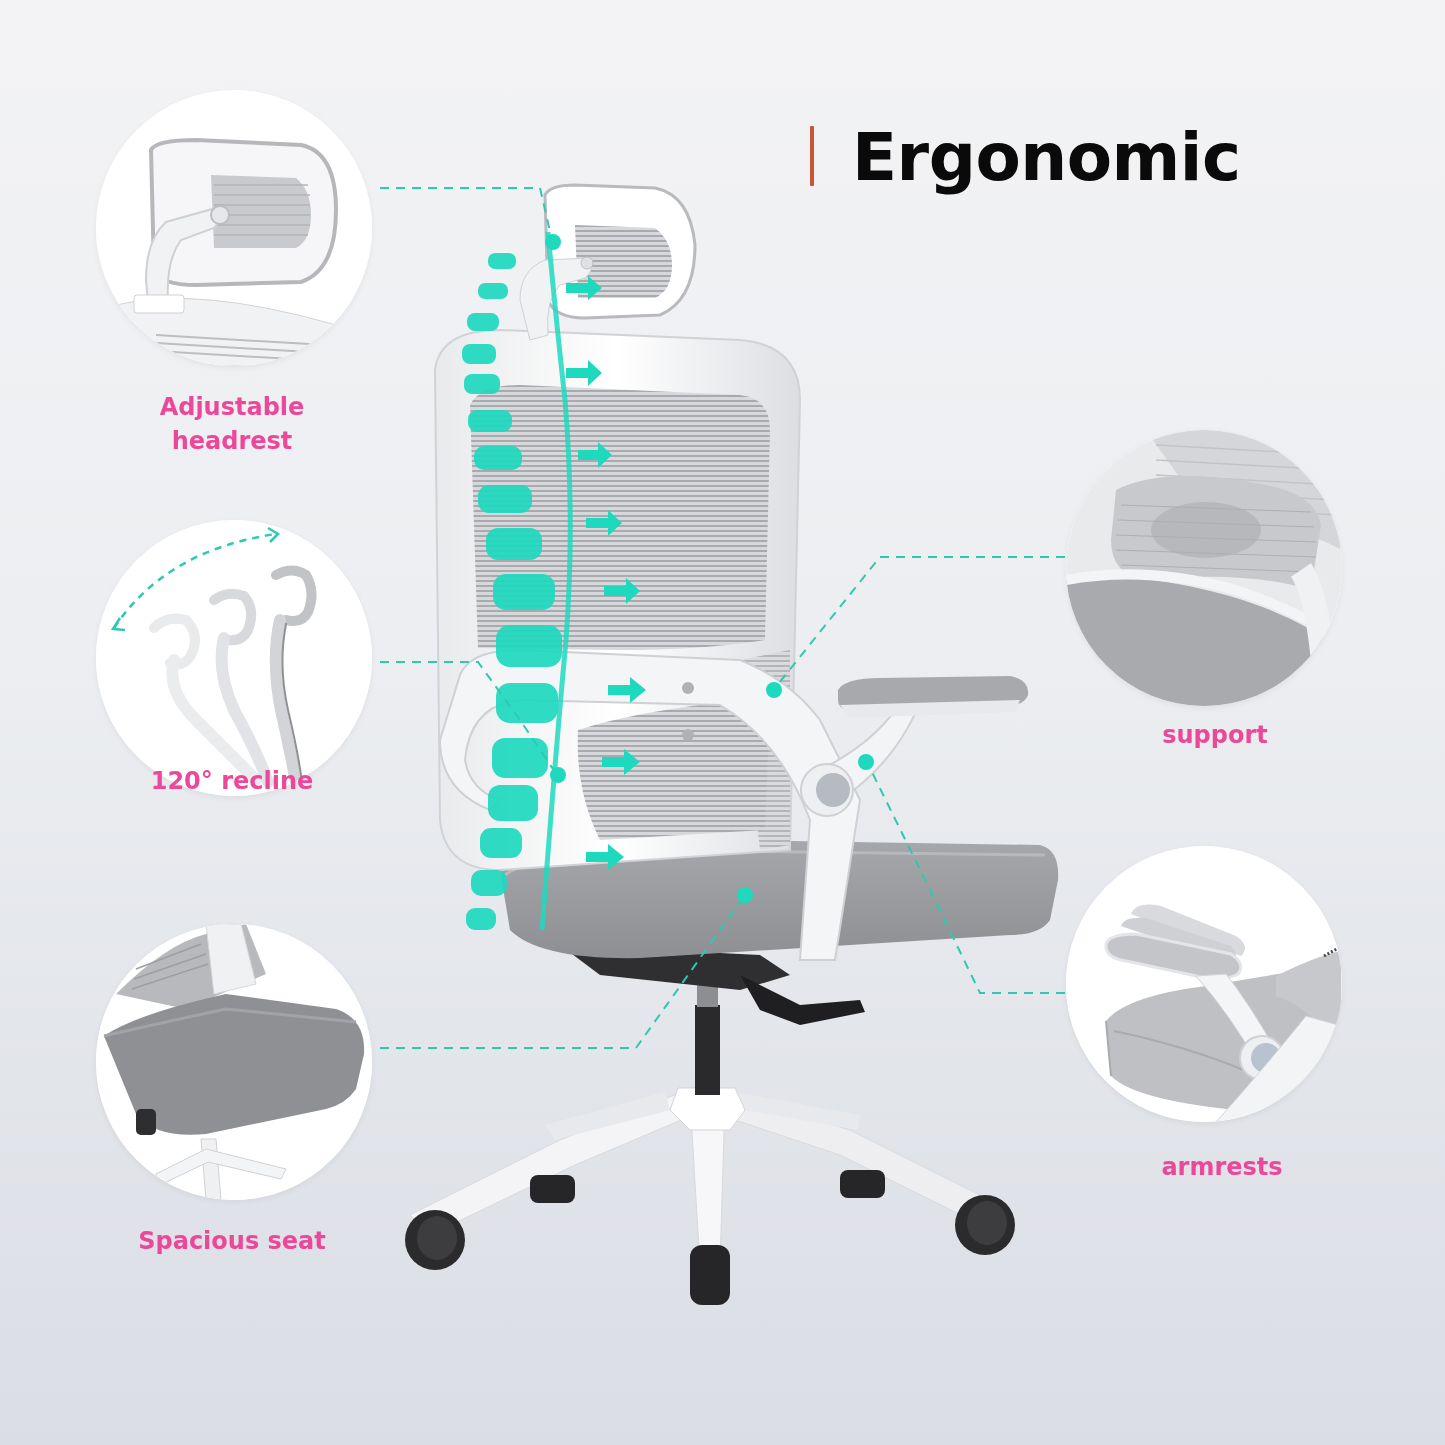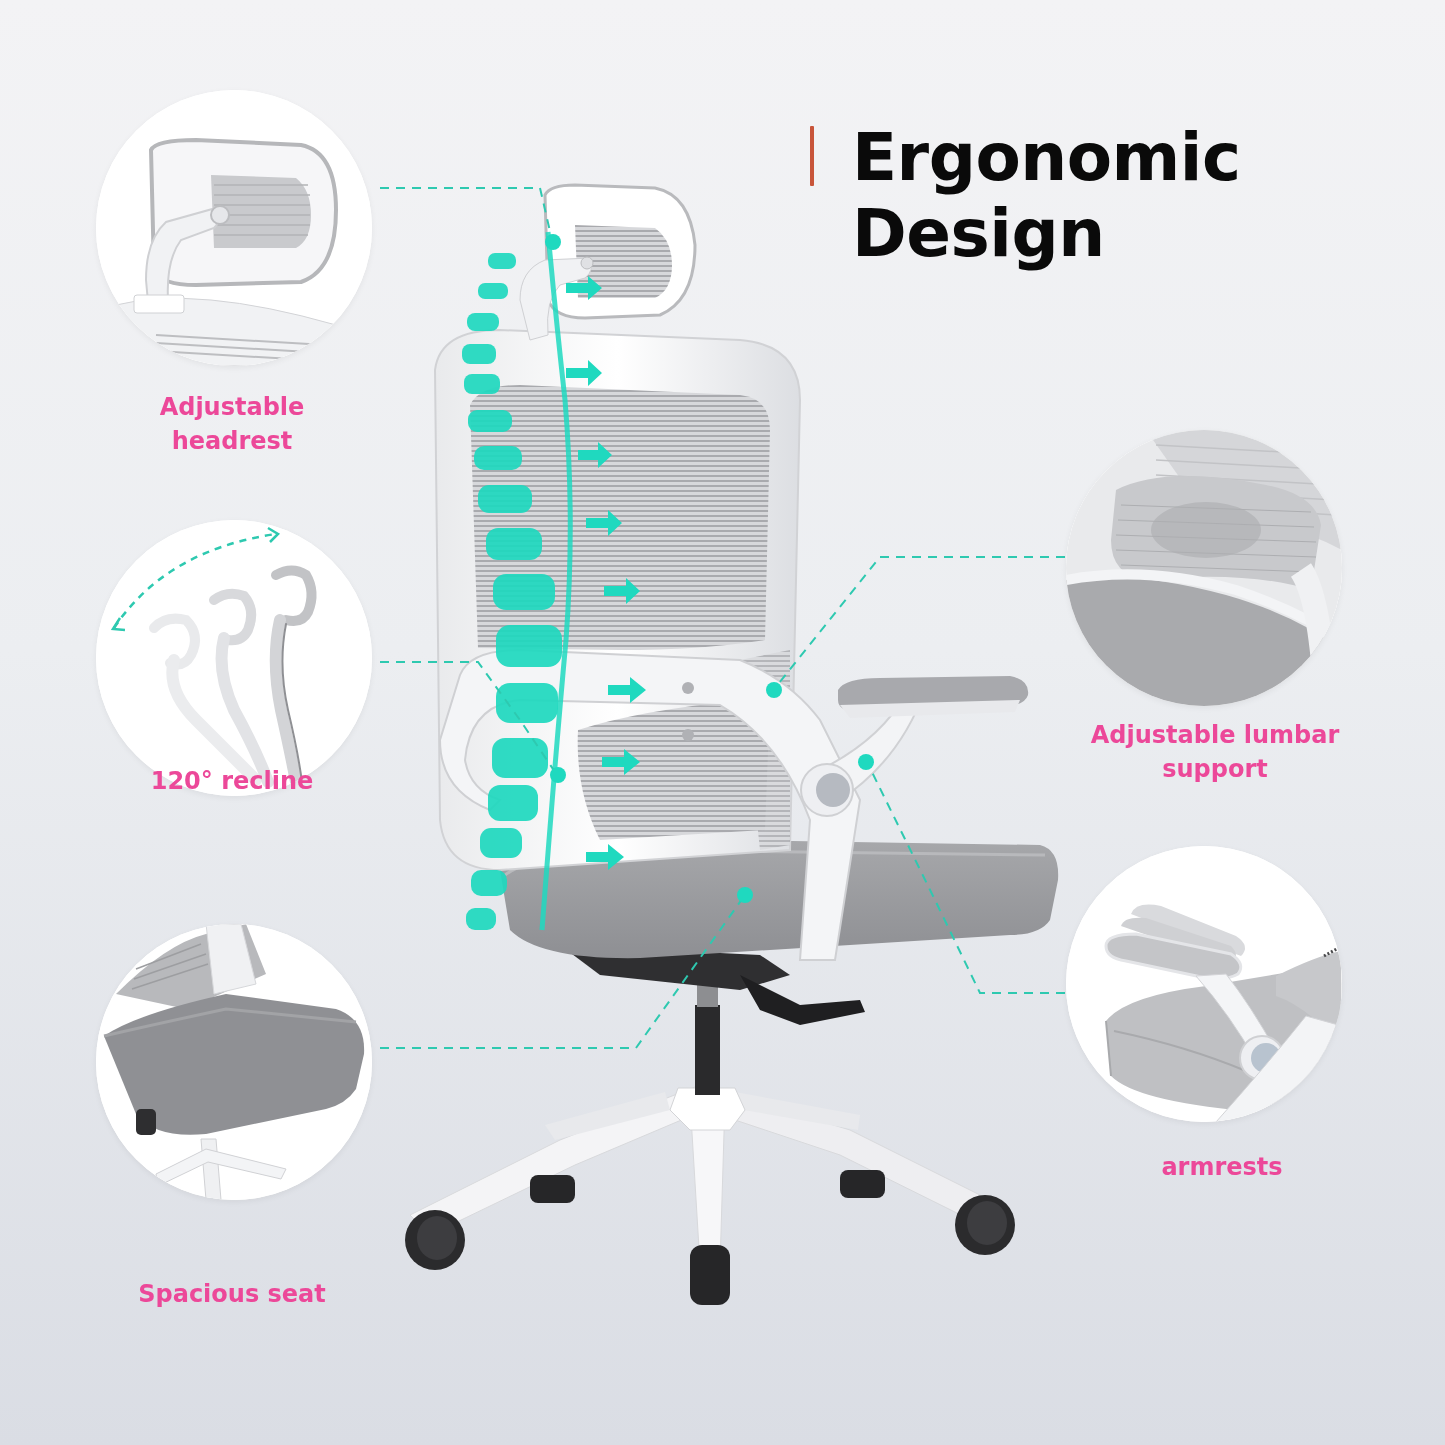--- a/index.html
+++ b/index.html
@@ -34,21 +34,20 @@
     svg { display: block; }
     .chair-layer { position: absolute; left: 0; top: 0; width: 1445px; height: 1445px; }
   </style>
 </head>
 <body>
 
 <div class="title-block">
   <div class="title-accent"></div>
   <div class="title-text">
     <div>Ergonomic</div>
-    <div>Design</div>
   </div>
 </div>
 
 <div class="chair-layer">
   <svg width="1445" height="1445" viewBox="0 0 1445 1445">
     <defs>
       <linearGradient id="frameG" x1="0" y1="0" x2="1" y2="0">
         <stop offset="0" stop-color="#e9eaec"></stop>
         <stop offset="0.5" stop-color="#ffffff"></stop>
         <stop offset="1" stop-color="#dcdee2"></stop>
@@ -234,21 +233,21 @@
       <line x1="36" y1="65" x2="112" y2="40"></line>
     </g>
     <path d="M110 0 L145 0 L160 60 L118 70 Z" fill="#f0f1f3" stroke="#d6d7da"></path>
     <path d="M8 112 Q40 90 130 70 L240 85 Q270 95 268 130 L260 165 Q250 180 230 185 L110 210 Q60 215 40 190 Z" fill="#8f9094"></path>
     <path d="M8 112 Q60 100 130 85 L260 98" fill="none" stroke="#a2a3a6" stroke-width="3"></path>
     <rect x="40" y="185" width="20" height="26" rx="5" fill="#2e2e30"></rect>
     <path d="M105 215 L120 215 L125 276 L110 276 Z" fill="#eff0f2" stroke="#d0d1d4"></path>
     <path d="M60 250 L110 225 L190 245 L185 255 L112 238 L62 262 Z" fill="#f3f4f6" stroke="#d0d1d4"></path>
   </svg>
 </div>
-<div class="feature-label" style="left:92px; top:1277px;">
+<div class="feature-label" style="left:92px; top:1224px;">
   <span>Spacious seat</span>
 </div>
 
 <div class="feature-circle" style="left:1066px; top:430px;">
   <svg width="276" height="276" viewBox="0 0 276 276">
     <rect width="276" height="276" fill="#ffffff"></rect>
     <rect x="0" y="0" width="276" height="276" fill="#e9eaec"></rect>
     <path d="M80 0 L276 0 L276 120 Q220 90 140 85 Z" fill="#d5d6d9"></path>
     <g stroke="#c2c3c6" stroke-width="1.5">
       <line x1="90" y1="15" x2="270" y2="25"></line>
@@ -265,21 +264,20 @@
       <line x1="50" y1="105" x2="250" y2="112"></line>
         <line x1="50" y1="120" x2="250" y2="127"></line>
       <line x1="55" y1="135" x2="248" y2="142"></line>
     </g>
     <path d="M0 150 Q70 140 160 165 Q230 185 276 220 L276 276 L0 276 Z" fill="#a9aaad"></path>
     <path d="M0 150 Q80 135 170 160 Q230 180 276 210" fill="none" stroke="#f3f4f6" stroke-width="10"></path>
     <path d="M235 140 Q255 170 260 276" fill="none" stroke="#f0f1f3" stroke-width="24"></path>
   </svg>
 </div>
 <div class="feature-label" style="left:1075px; top:718px;">
-  <span>Adjustable lumbar</span>
   <span>support</span>
 </div>
 
 <div class="feature-circle" style="left:1066px; top:846px;">
   <svg width="276" height="276" viewBox="0 0 276 276">
     <rect width="276" height="276" fill="#ffffff"></rect>
     <path d="M40 175 Q60 150 140 140 L260 120 L276 160 L276 240 L180 265 Q70 255 45 230 Z" fill="#bfc0c3"></path>
     <path d="M40 175 L45 230" stroke="#a8a9ac" stroke-width="2"></path>
     <path d="M48 185 Q120 200 180 225" fill="none" stroke="#a9aaad" stroke-width="2"></path>
     <path d="M210 130 Q250 110 275 105 L276 200 Q240 160 210 150 Z" fill="#c7c8cb"></path>

